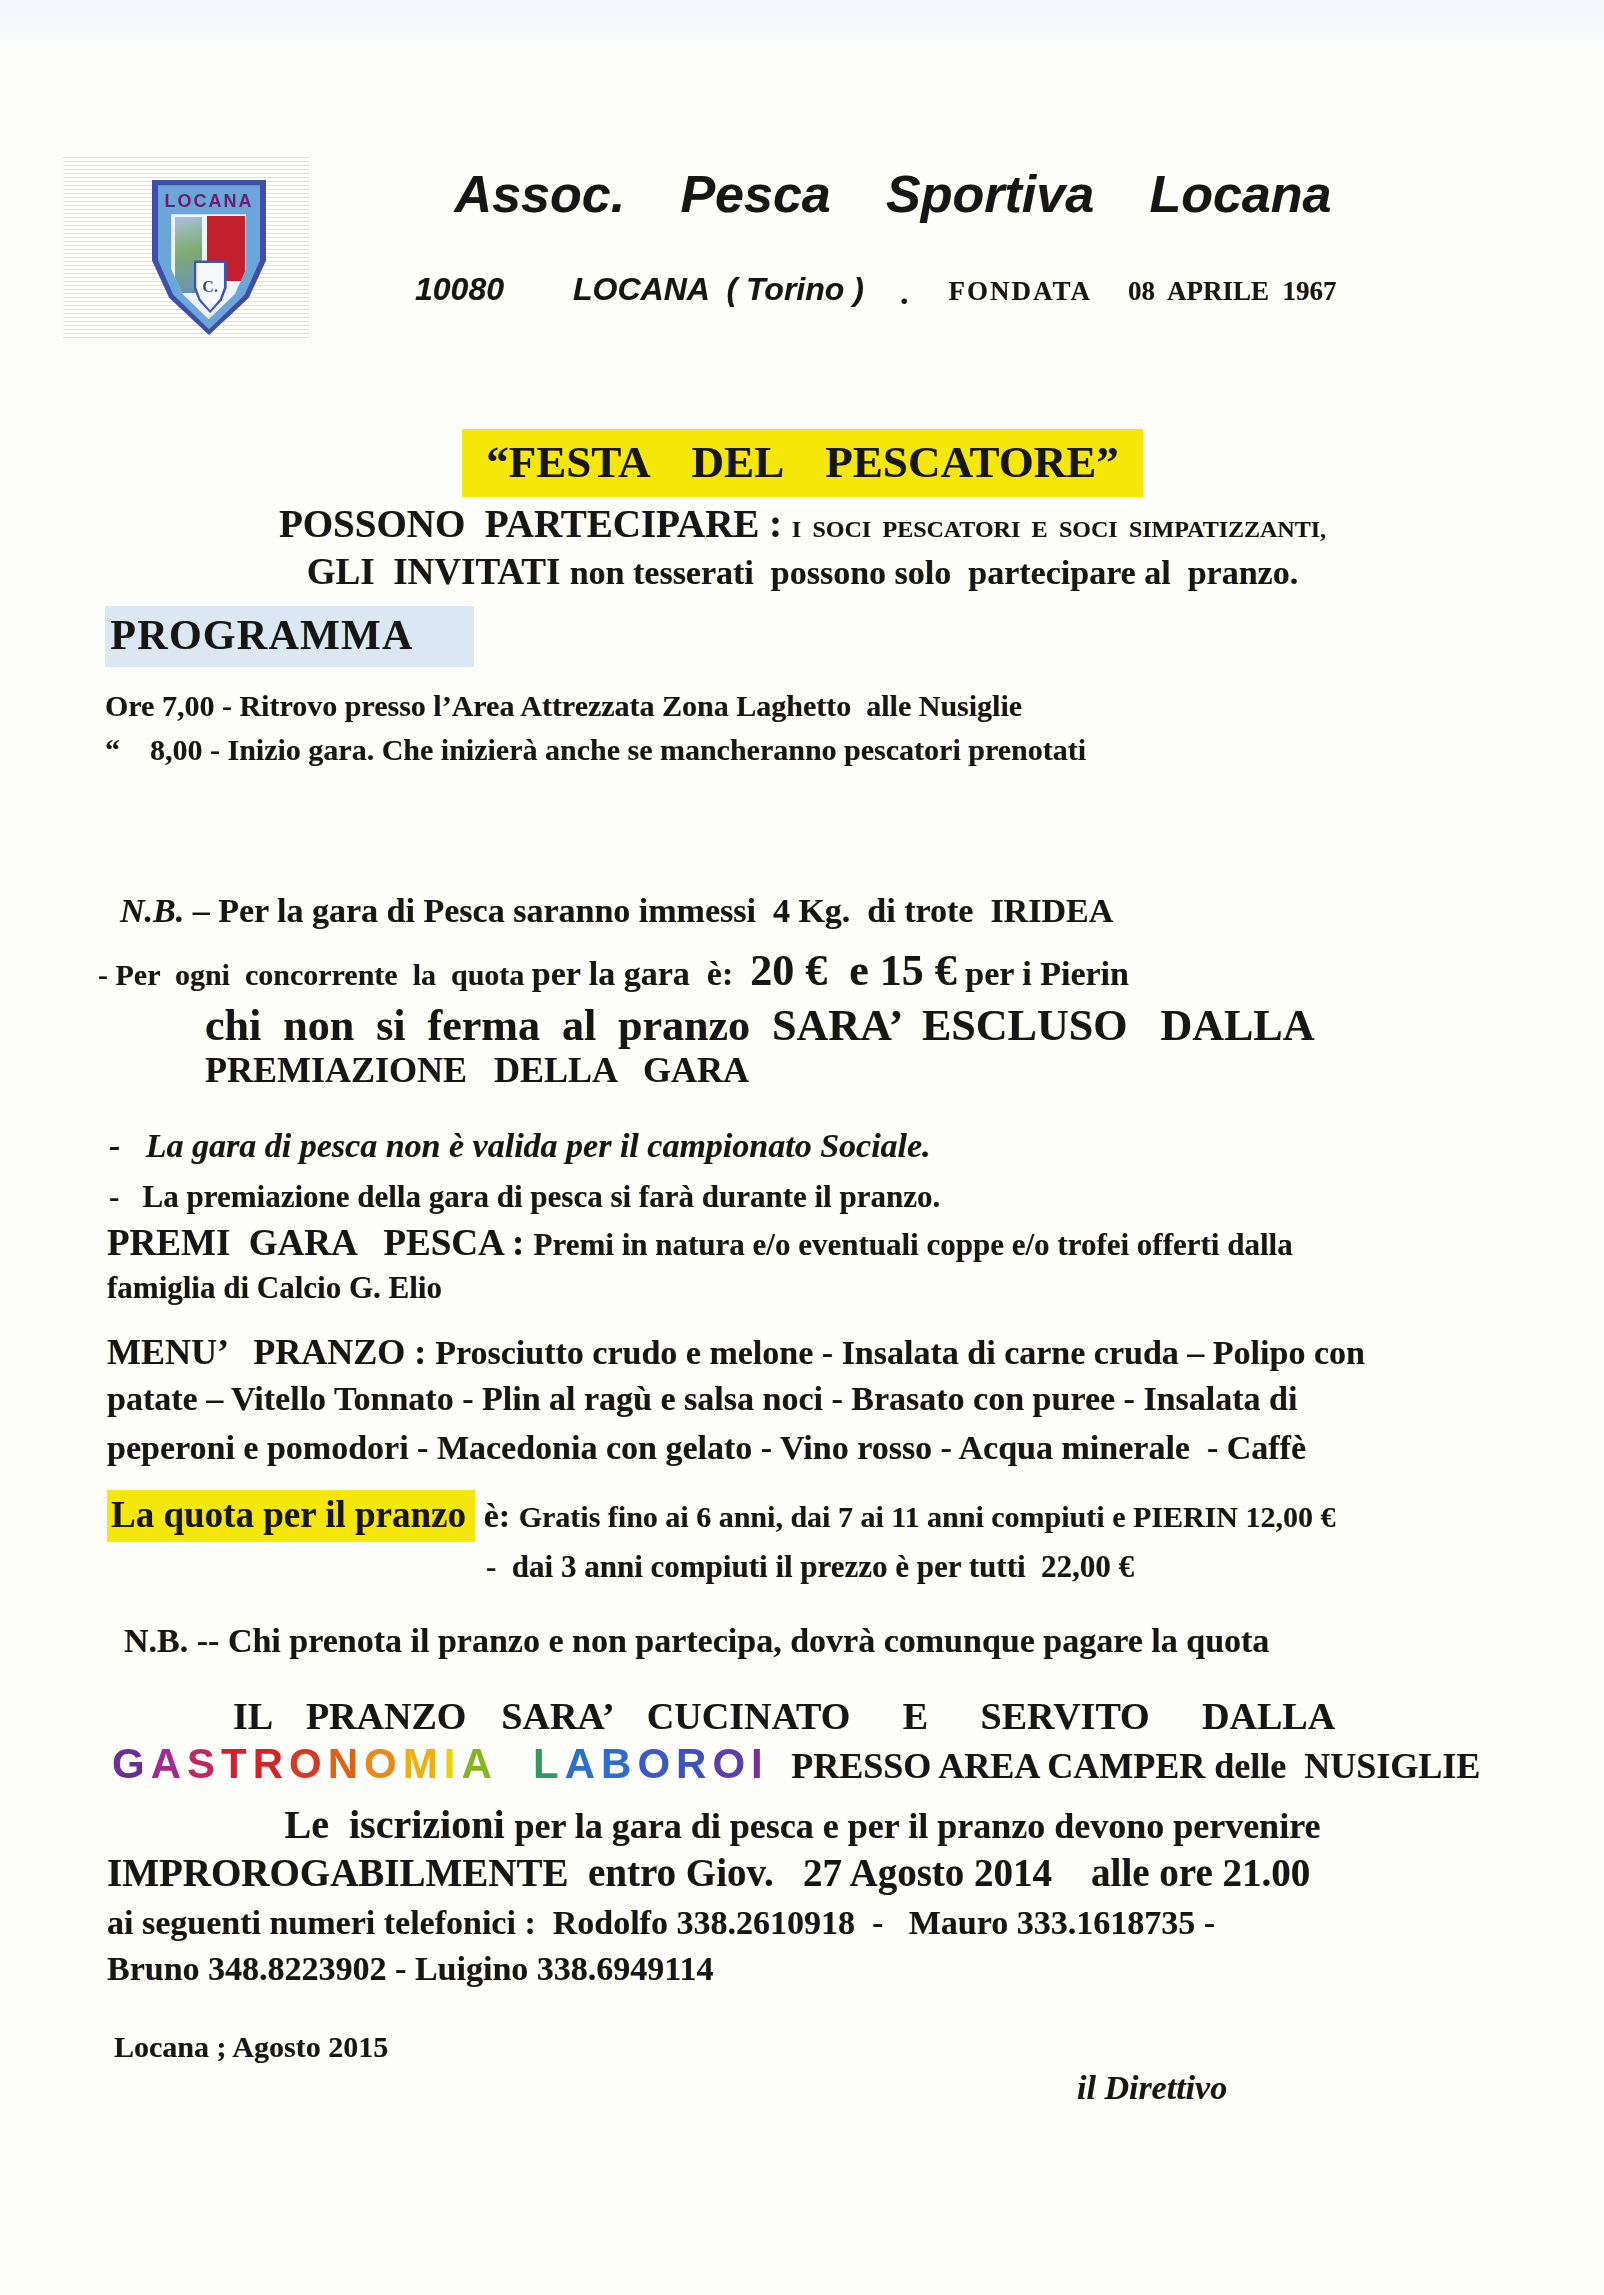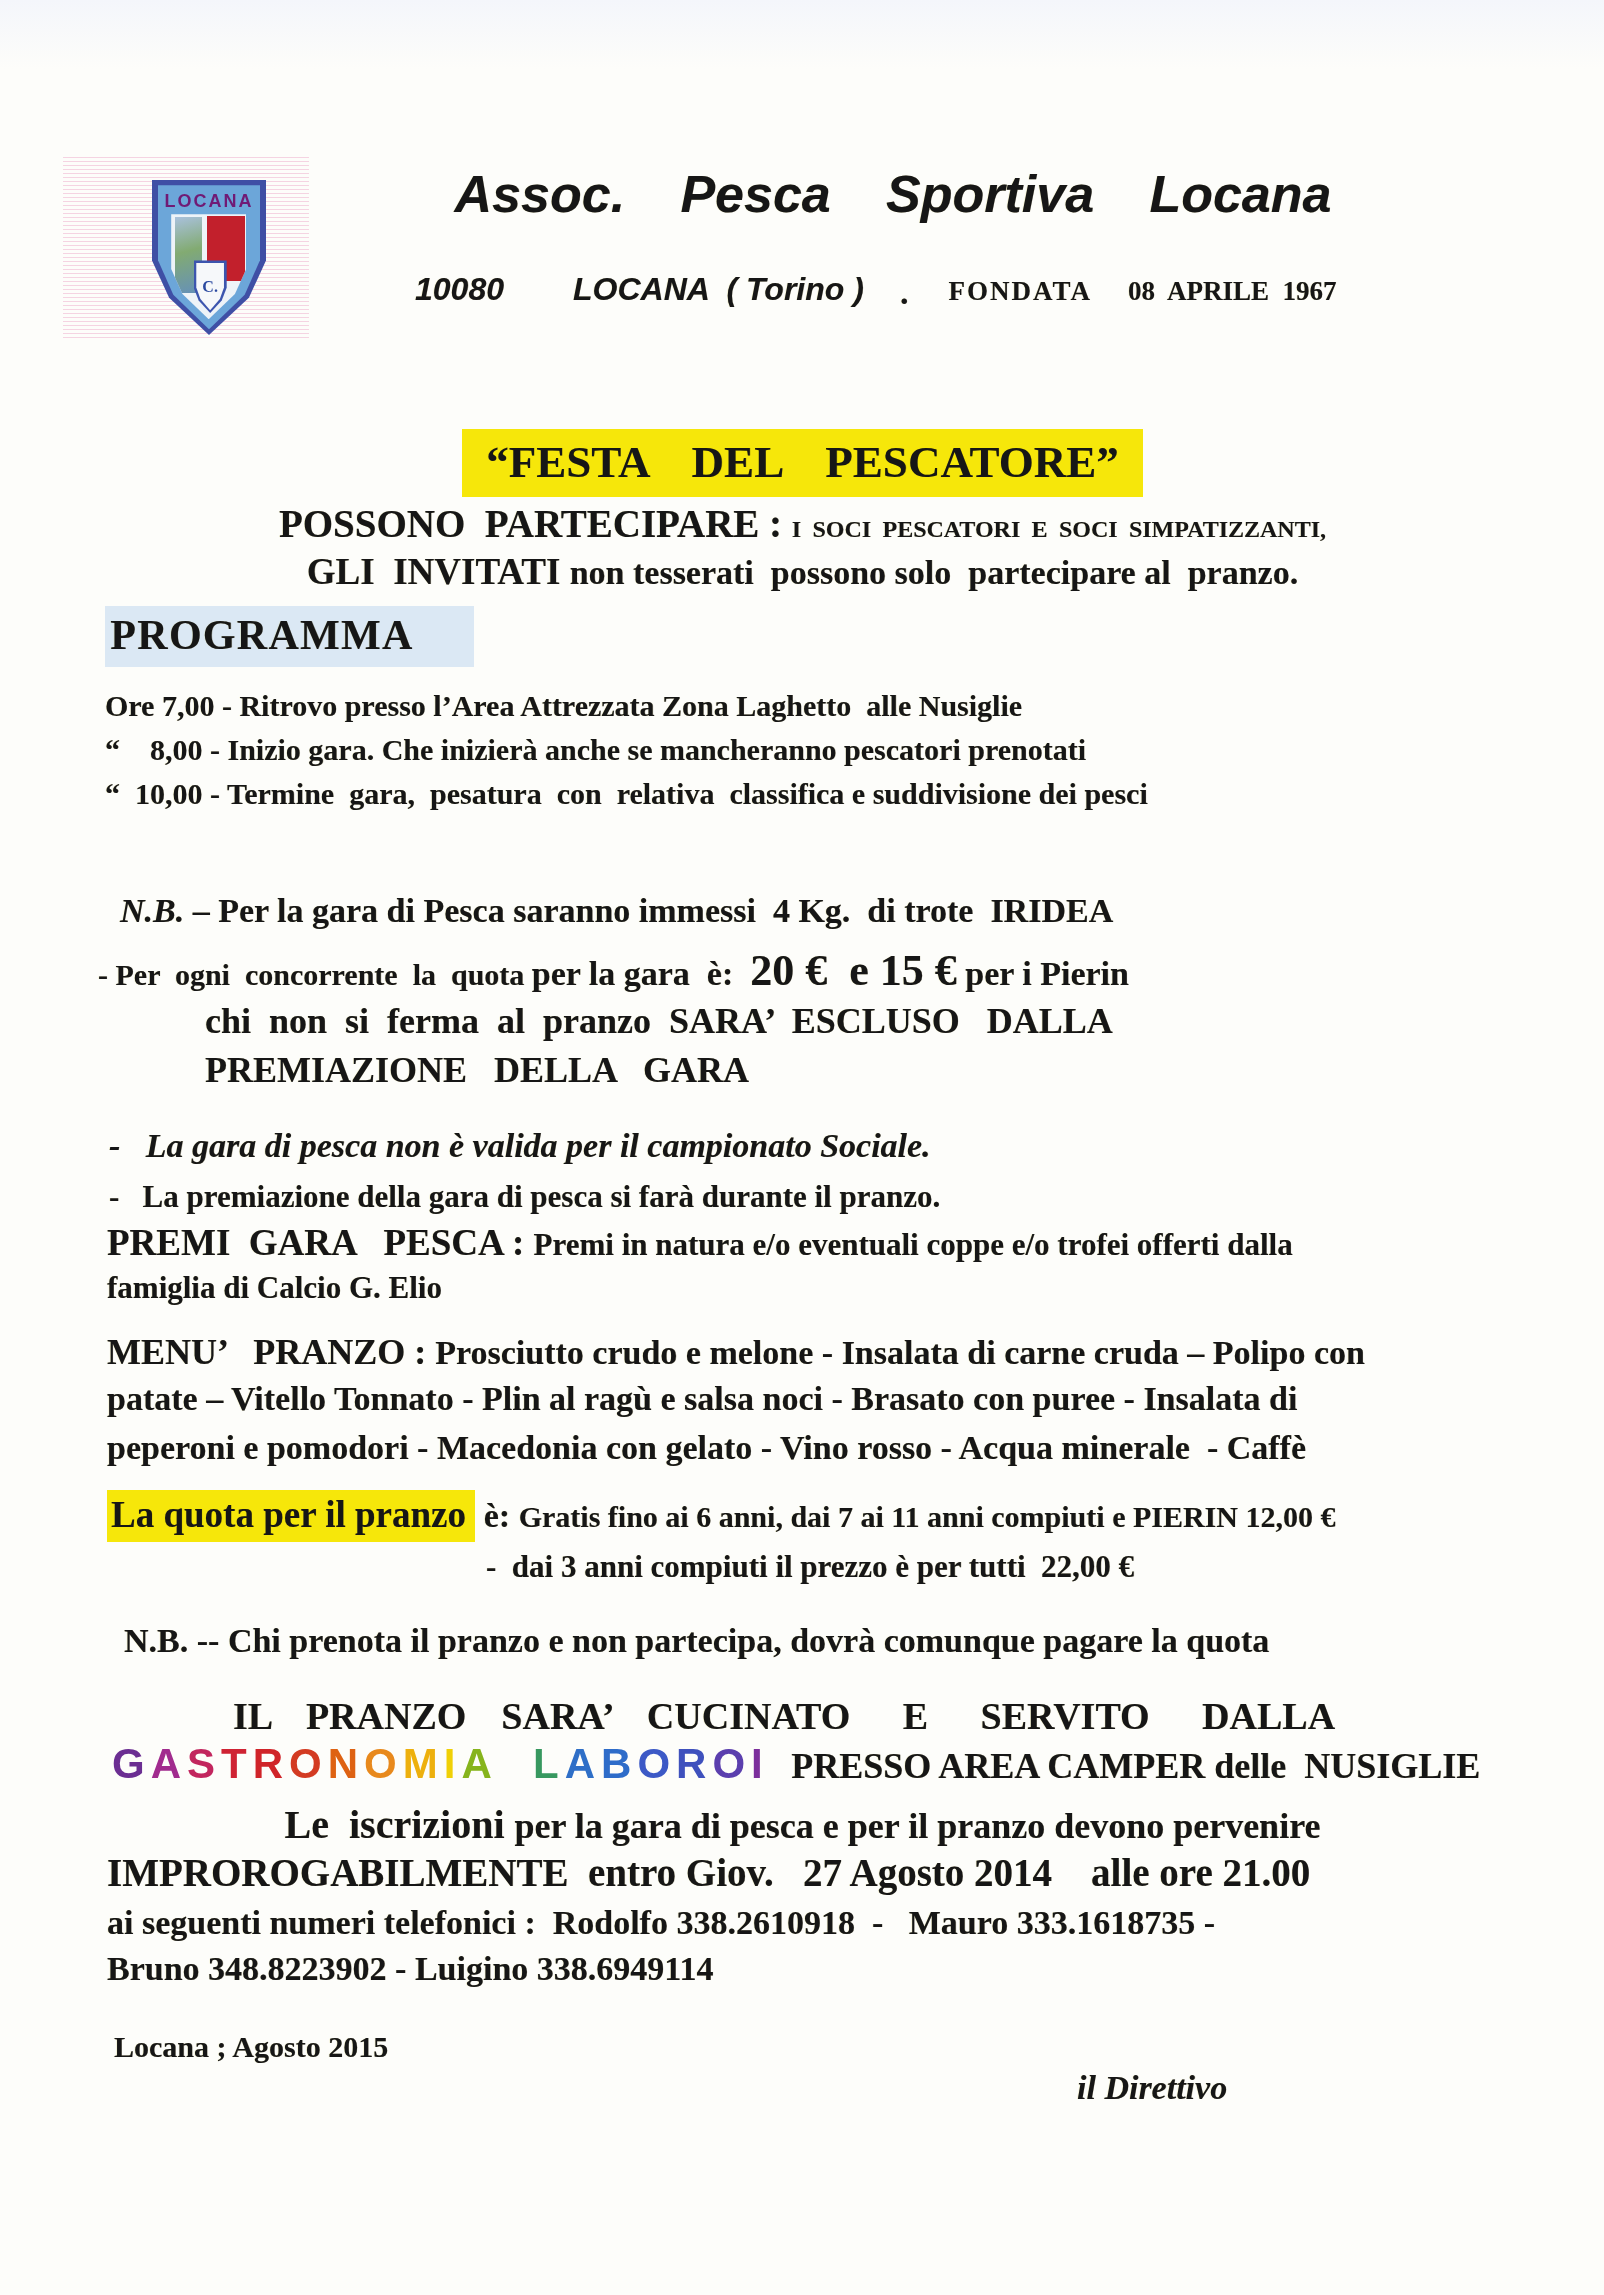--- a/index.html
+++ b/index.html
@@ -88,32 +88,31 @@
     <span class="t" style="font-size:37px;font-family:Liberation Serif, serif;">GLI  INVITATI </span><span class="t" style="font-size:34px;">non tesserati  possono solo  partecipare al  pranzo.</span>
   </div>
 
   <div class="abs" style="left:105px;top:606px;">
     <span class="hl-blue ink t" style="display:inline-block;font-size:42px;letter-spacing:1.3px;padding:5.3px 60px 8px 5.3px;">PROGRAMMA</span>
   </div>
 
   <div class="abs" style="left:105px;top:689px;font-size:30px;">
     <div class="ink" style="height:44px;"><span class="t">Ore 7,00 - Ritrovo presso l’Area Attrezzata Zona Laghetto  alle Nusiglie</span></div>
     <div class="ink" style="height:44px;"><span class="t">“    8,00 - Inizio gara. Che inizierà anche se mancheranno pescatori prenotati</span></div>
-    <div class="ink" style="height:44px;"><span class="t">“  10,00 - Termine  gara,  pesatura  con  relativa  classifica e suddivisione dei pesci</span></div>
   </div>
 
   <div class="abs ink" style="left:120px;top:892px;font-size:34px;">
     <span class="t" style="font-style:italic;">N.B.</span><span class="t"> – Per la gara di Pesca saranno immessi  4 Kg.  di trote  IRIDEA</span>
   </div>
 
   <div class="abs ink" style="left:98px;top:945px;">
     <span class="t" style="font-size:30px;">- Per  ogni  concorrente  la  quota </span><span class="t" style="font-size:34px;">per la gara  è:  </span><span class="t" style="font-size:44px;">20 €  e 15 €</span><span class="t" style="font-size:34px;"> per i Pierin</span>
   </div>
 
-  <div class="abs ink" style="left:205px;top:1000px;font-size:36px;">
+  <div class="abs ink" style="left:205px;top:1000px;font-size:44px;">
     <span class="t">chi  non  si  ferma  al  pranzo  SARA’  ESCLUSO   DALLA</span>
   </div>
   <div class="abs ink" style="left:205px;top:1049px;font-size:36px;">
     <span class="t">PREMIAZIONE   DELLA   GARA</span>
   </div>
 
   <div class="abs ink" style="left:109px;top:1127px;font-size:34px;font-style:italic;">
     <span class="t">-   La gara di pesca non è valida per il campionato Sociale.</span>
   </div>
   <div class="abs ink" style="left:109px;top:1179px;font-size:31px;">

